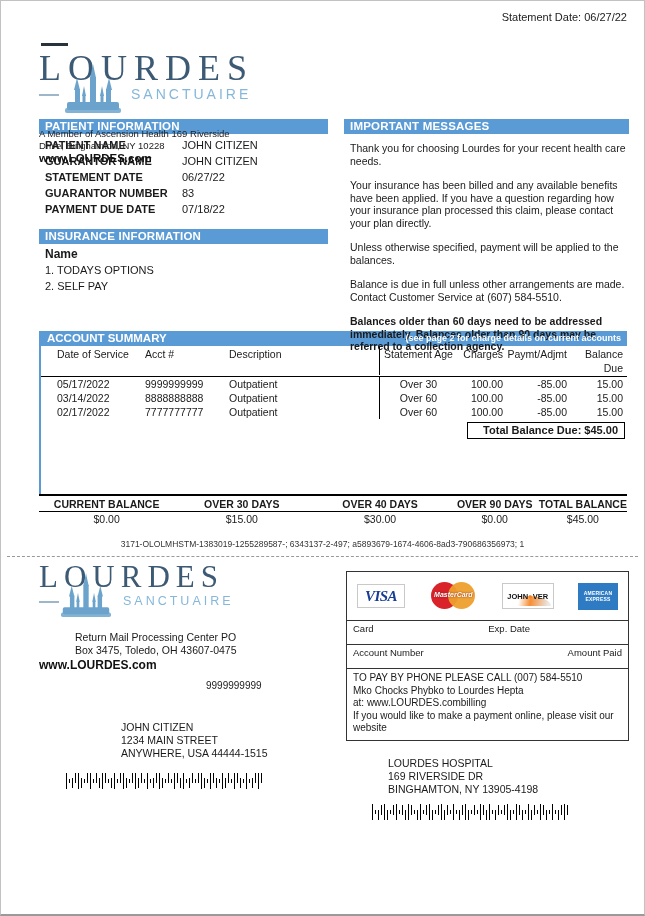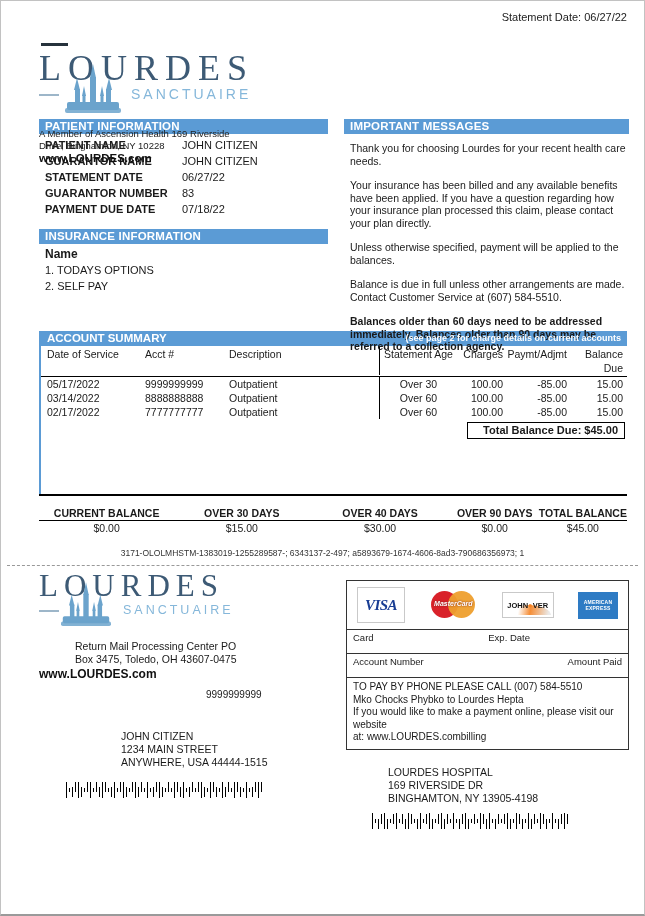--- a/index.html
+++ b/index.html
@@ -48,40 +48,40 @@
   
   .account{margin:0 17px 0 38px;height:163px;box-sizing:border-box;border-left:2px solid #5b9bd5;}
   .as-head{display:flex;justify-content:space-between;align-items:center;background:#5b9bd5;color:#fff;
            padding:1px 6px 2px 6px;}
   .as-title{font-weight:bold;font-size:11.5px;}
   .as-note{font-size:9px;font-weight:bold;}
   .as-cols,.as-row{display:flex;font-size:10.5px;line-height:14px;}
   .as-cols{border-bottom:1.5px solid #000;padding:1px 0;}
   .as-row{padding:0;}
   .c{box-sizing:border-box;flex:none;}
-  .c0{width:104px;padding-left:6px;}
+  .c0{width:104px;padding-left:16px;}
   .c1{width:84px;}
   .c2{width:150px;}
   .c3{width:78px;text-align:center;border-left:1px solid #000;}
   .c4{width:46px;text-align:right;}
   .c5{width:64px;text-align:right;}
   .c6{width:60px;text-align:right;padding-right:4px;}
   .total-box{margin:3px 2px 0 auto;width:158px;border:1.5px solid #000;padding:1px 6px 2px 6px;
              font-size:11px;font-weight:bold;text-align:right;box-sizing:border-box;}
 
   
   .balance{margin:0 17px 0 38px;border-top:2px solid #000;}
   .bal-row{display:flex;}
   .bal-cell{box-sizing:border-box;text-align:center;font-size:10.5px;line-height:14px;}
   .bal-row .bal-cell:nth-child(1){width:23%;}
   .bal-row .bal-cell:nth-child(2){width:23%;}
   .bal-row .bal-cell:nth-child(3){width:24%;}
   .bal-row .bal-cell:nth-child(4){width:15%;}
   .bal-row .bal-cell:nth-child(5){width:15%;}
-  .bal-labels .bal-cell{font-weight:bold;padding-top:10px;}
+  .bal-labels .bal-cell{font-weight:bold;padding-top:1px;}
   .bal-hair{border-top:1px solid #000;height:0;}
   .ref-line{text-align:center;font-size:8.5px;color:#333;margin-top:13px;}
   .perforation{border-top:1px dashed #999;margin:7px 6px 0 6px;}
 
   
   .remit{display:flex;padding:4px 17px 0 38px;}
   .remit-left{width:300px;flex:none;}
   .remit-right{width:283px;flex:none;margin-left:7px;}
   .acct-num{font-size:10px;margin:8px 0 0 167px;}
   .chk-row{display:flex;margin:8px 0 0 50px;}
@@ -97,21 +97,21 @@
   .bar{width:1px;margin-right:2px;background:#000;flex:none;}
   .bar-T{height:4px;}
   .bar-F{height:16px;}
   .bar-A{height:10px;align-self:flex-start;margin-top:1px;}
   .bar-D{height:10px;align-self:flex-end;margin-bottom:1px;}
 
   
   .pay-box{border:1px solid #333;margin-top:10px;}
   .cards-row{display:flex;justify-content:space-between;align-items:center;padding:8px 10px;height:32px;}
   .card-logo{position:relative;}
-  .visa{width:48px;height:36px;border:1px solid #c9c9c9;display:flex;align-items:center;justify-content:center;
+  .visa{width:48px;height:24px;border:1px solid #c9c9c9;display:flex;align-items:center;justify-content:center;
         font-family:"Liberation Serif", serif;font-style:italic;font-weight:bold;font-size:15px;color:#1a3e94;
         letter-spacing:-0.5px;box-sizing:border-box;}
   .mc{width:48px;height:30px;}
   .mc .circ{position:absolute;width:27px;height:27px;border-radius:50%;top:1px;}
   .mc .circ.red{left:2px;background:#d9222a;}
   .mc .circ.org{left:19px;background:#ee9f2d;opacity:.95;}
   .mc .mc-text{position:absolute;left:0;right:0;top:10px;text-align:center;color:#fff;
                font-style:italic;font-weight:bold;font-size:7px;text-shadow:0 0 2px #7a1b1b;}
   .disc{width:52px;height:26px;border:1px solid #c9c9c9;box-sizing:border-box;overflow:hidden;
         display:flex;align-items:center;justify-content:center;background:#fff;}
@@ -413,22 +413,22 @@
           <span style="margin-right:92px;">Exp. Date</span>
         </div>
         <div class="pay-row">
           <span>Account Number</span>
           <span>Amount Paid</span>
         </div>
       </div>
       <div class="phone-box">
         <div>TO PAY BY PHONE PLEASE CALL (007) 584-5510</div>
         <div>Mko Chocks Phybko to Lourdes Hepta</div>
+        <div>at: www.LOURDES.combilling</div>
         <div>If you would like to make a payment online, please visit our website</div>
-        <div>at: www.LOURDES.combilling</div>
       </div>
       <div class="addr-block hosp-addr">
         <div>LOURDES HOSPITAL</div>
         <div>169 RIVERSIDE DR</div>
         <div>BINGHAMTON, NY 13905-4198</div>
       </div>
       <div class="barcode bc-right">
           <span class="bar bar-F"></span>
           <span class="bar bar-T"></span>
           <span class="bar bar-D"></span>

